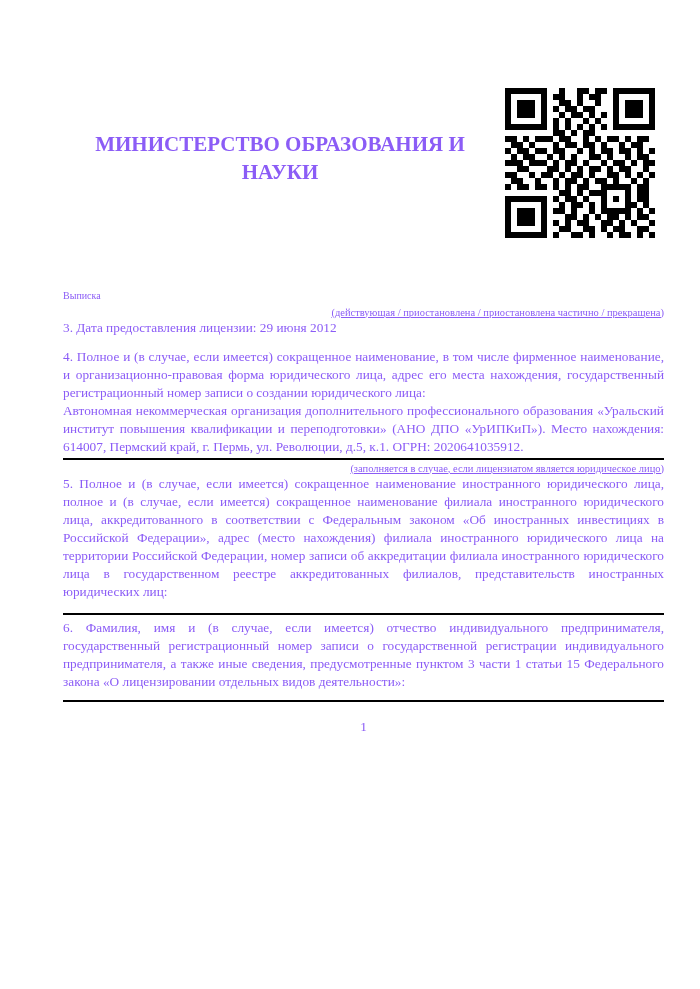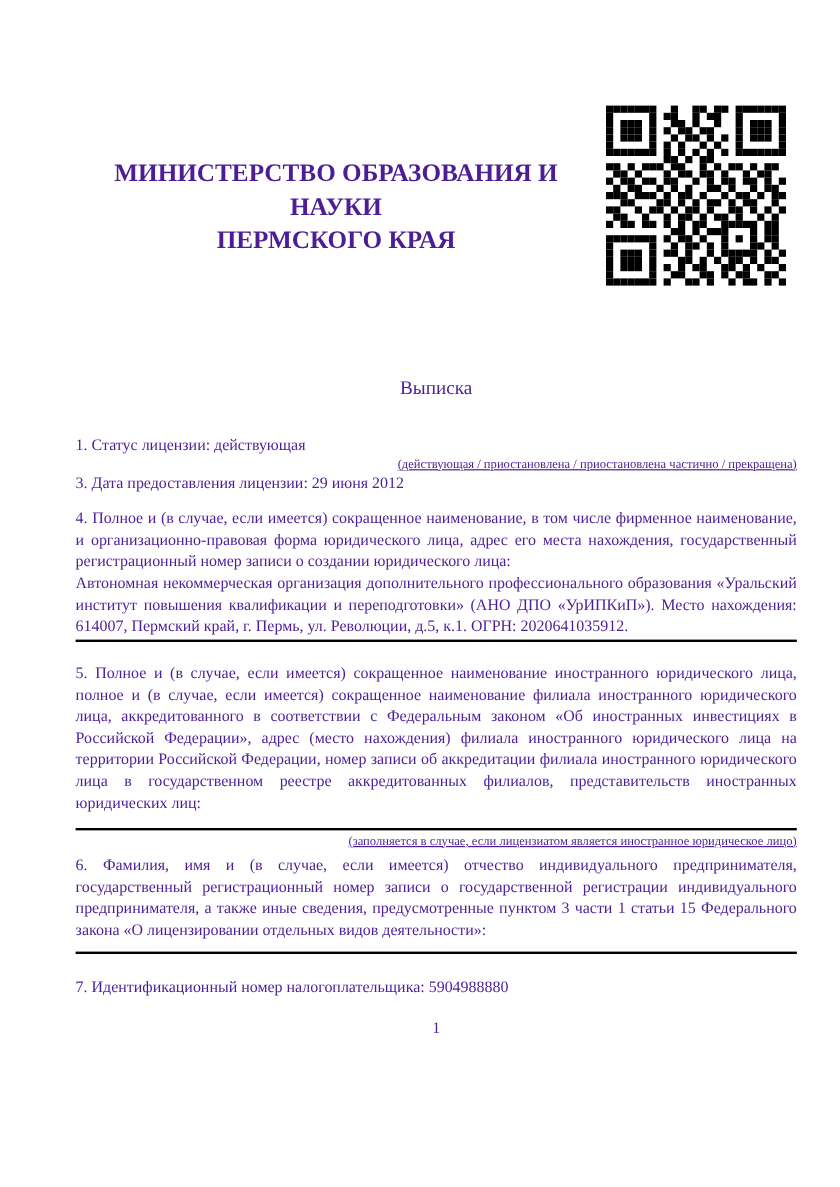--- a/index.html
+++ b/index.html
@@ -1,20 +1,20 @@
 <!DOCTYPE html>
 <html lang="ru"><head>
 <meta charset="utf-8">
 <style>
   html,body{margin:0;padding:0;background:#fff;}
   .page{
     position:relative;
     width:700px;height:989px;
     background:#ffffff;
-    color:#4c1d95;
+    color:#8b5cf6;
     font-family:"Liberation Serif", serif;
     box-sizing:border-box;
     padding:0 36px 0 63px;
     overflow:hidden;
   }
   
   .header-text{
     margin-top:130px;
     width:434px;
     text-align:center;
@@ -36,22 +36,22 @@
     width:150px;height:150px;
     display:grid;
     grid-template-columns:repeat(25,6px);
     grid-auto-rows:6px;
     background:#fff;
   }
   .qm{background:#000;}
   
   .doc-title{
     margin-top:102px;
-    text-align:center;
-    font-size:16px;
+    text-align:left;
+    font-size:10px;
     line-height:16.5px;
   }
   
   .item{
     font-size:13.3px;
     line-height:18px;
   }
   .just{text-align:justify;}
   .caption{
     font-size:10.5px;
@@ -63,21 +63,21 @@
     border-top:2px solid #000;
     height:0;
   }
   .item-1{margin-top:29px;}
   .cap-1{margin-top:1px;}
   .item-2{margin-top:21px;}
   .item-3{}
   .item-4{margin-top:11px;}
   .rule-4{margin-top:2px;}
   .cap-4{margin-top:2px;}
-  .item-5{margin-top:17px;}
+  .item-5{}
   .rule-5{margin-top:12px;}
   .cap-5{margin-top:3px;}
   .item-6{margin-top:4px;}
   .rule-6{margin-top:9px;}
   .cap-6{margin-top:3px;}
   .item-7{margin-top:19px;}
   .page-number{
     margin-top:17px;
     text-align:center;
     font-size:13.3px;
@@ -711,41 +711,38 @@
       <div class="qm"></div>
       <div class="qm"></div>
       <div></div>
       <div class="qm"></div>
       <div></div>
       <div class="qm"></div>
     </div>
 
   <div class="header-text">
     <div class="ministry">МИНИСТЕРСТВО ОБРАЗОВАНИЯ И НАУКИ</div>
-    <div class="ministry">ПЕРМСКОГО КРАЯ</div>
   </div>
 
   <div class="doc-title">
     <div>Выписка</div>
   </div>
 
-  <div class="item item-1">1. Статус лицензии: действующая</div>
   <div class="caption cap-1">(действующая / приостановлена / приостановлена частично / прекращена)</div>
 
 
   <div class="item item-3">3. Дата предоставления лицензии: 29 июня 2012</div>
 
   <div class="item item-4 just">4. Полное и (в случае, если имеется) сокращенное наименование, в том числе фирменное наименование, и организационно-правовая форма юридического лица, адрес его места нахождения, государственный регистрационный номер записи о создании юридического лица:</div>
   <div class="item just">Автономная некоммерческая организация дополнительного профессионального образования «Уральский институт повышения квалификации и переподготовки» (АНО ДПО «УрИПКиП»). Место нахождения: 614007, Пермский край, г. Пермь, ул. Революции, д.5, к.1. ОГРН: 2020641035912.</div>
   <div class="rule rule-4"></div>
+  <div class="caption cap-4">(заполняется в случае, если лицензиатом является юридическое лицо)</div>
 
   <div class="item item-5 just">5. Полное и (в случае, если имеется) сокращенное наименование иностранного юридического лица, полное и (в случае, если имеется) сокращенное наименование филиала иностранного юридического лица, аккредитованного в соответствии с Федеральным законом «Об иностранных инвестициях в Российской Федерации», адрес (место нахождения) филиала иностранного юридического лица на территории Российской Федерации, номер записи об аккредитации филиала иностранного юридического лица в государственном реестре аккредитованных филиалов, представительств иностранных юридических лиц:</div>
   <div class="rule rule-5"></div>
-  <div class="caption cap-5">(заполняется в случае, если лицензиатом является иностранное юридическое лицо)</div>
 
   <div class="item item-6 just">6. Фамилия, имя и (в случае, если имеется) отчество индивидуального предпринимателя, государственный регистрационный номер записи о государственной регистрации индивидуального предпринимателя, а также иные сведения, предусмотренные пунктом 3 части 1 статьи 15 Федерального закона «О лицензировании отдельных видов деятельности»:</div>
   <div class="rule rule-6"></div>
 
-  <div class="item item-7">7. Идентификационный номер налогоплательщика: 5904988880</div>
 
   <div class="page-number">1</div>
 
 </div>
 
 </body></html>

